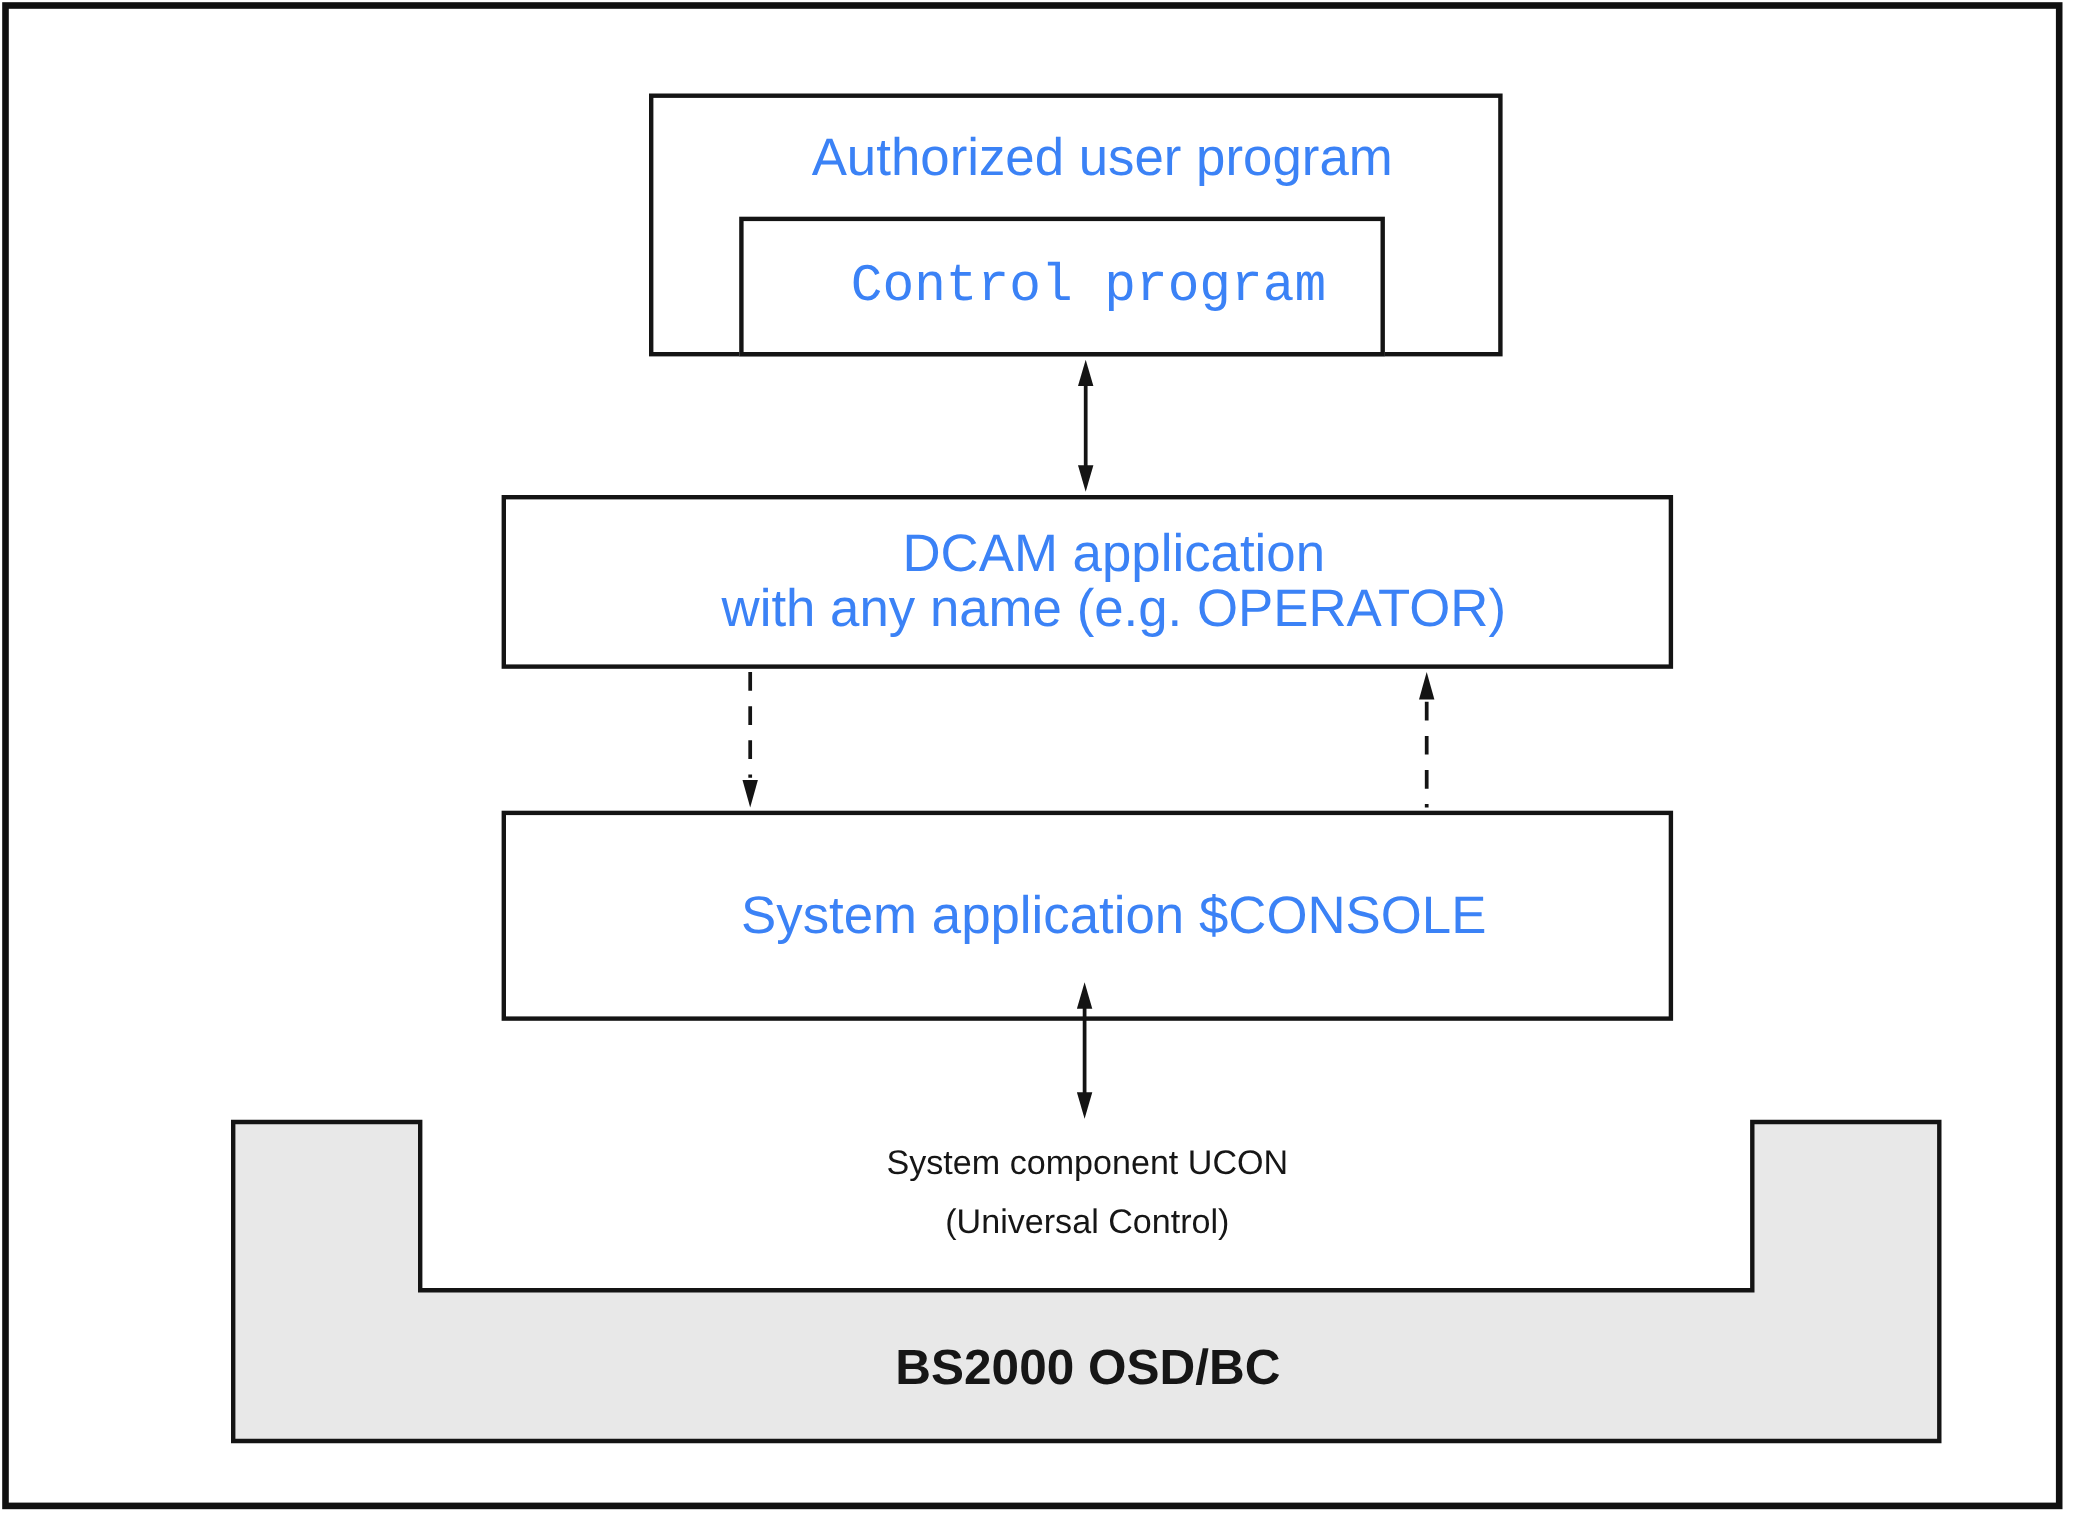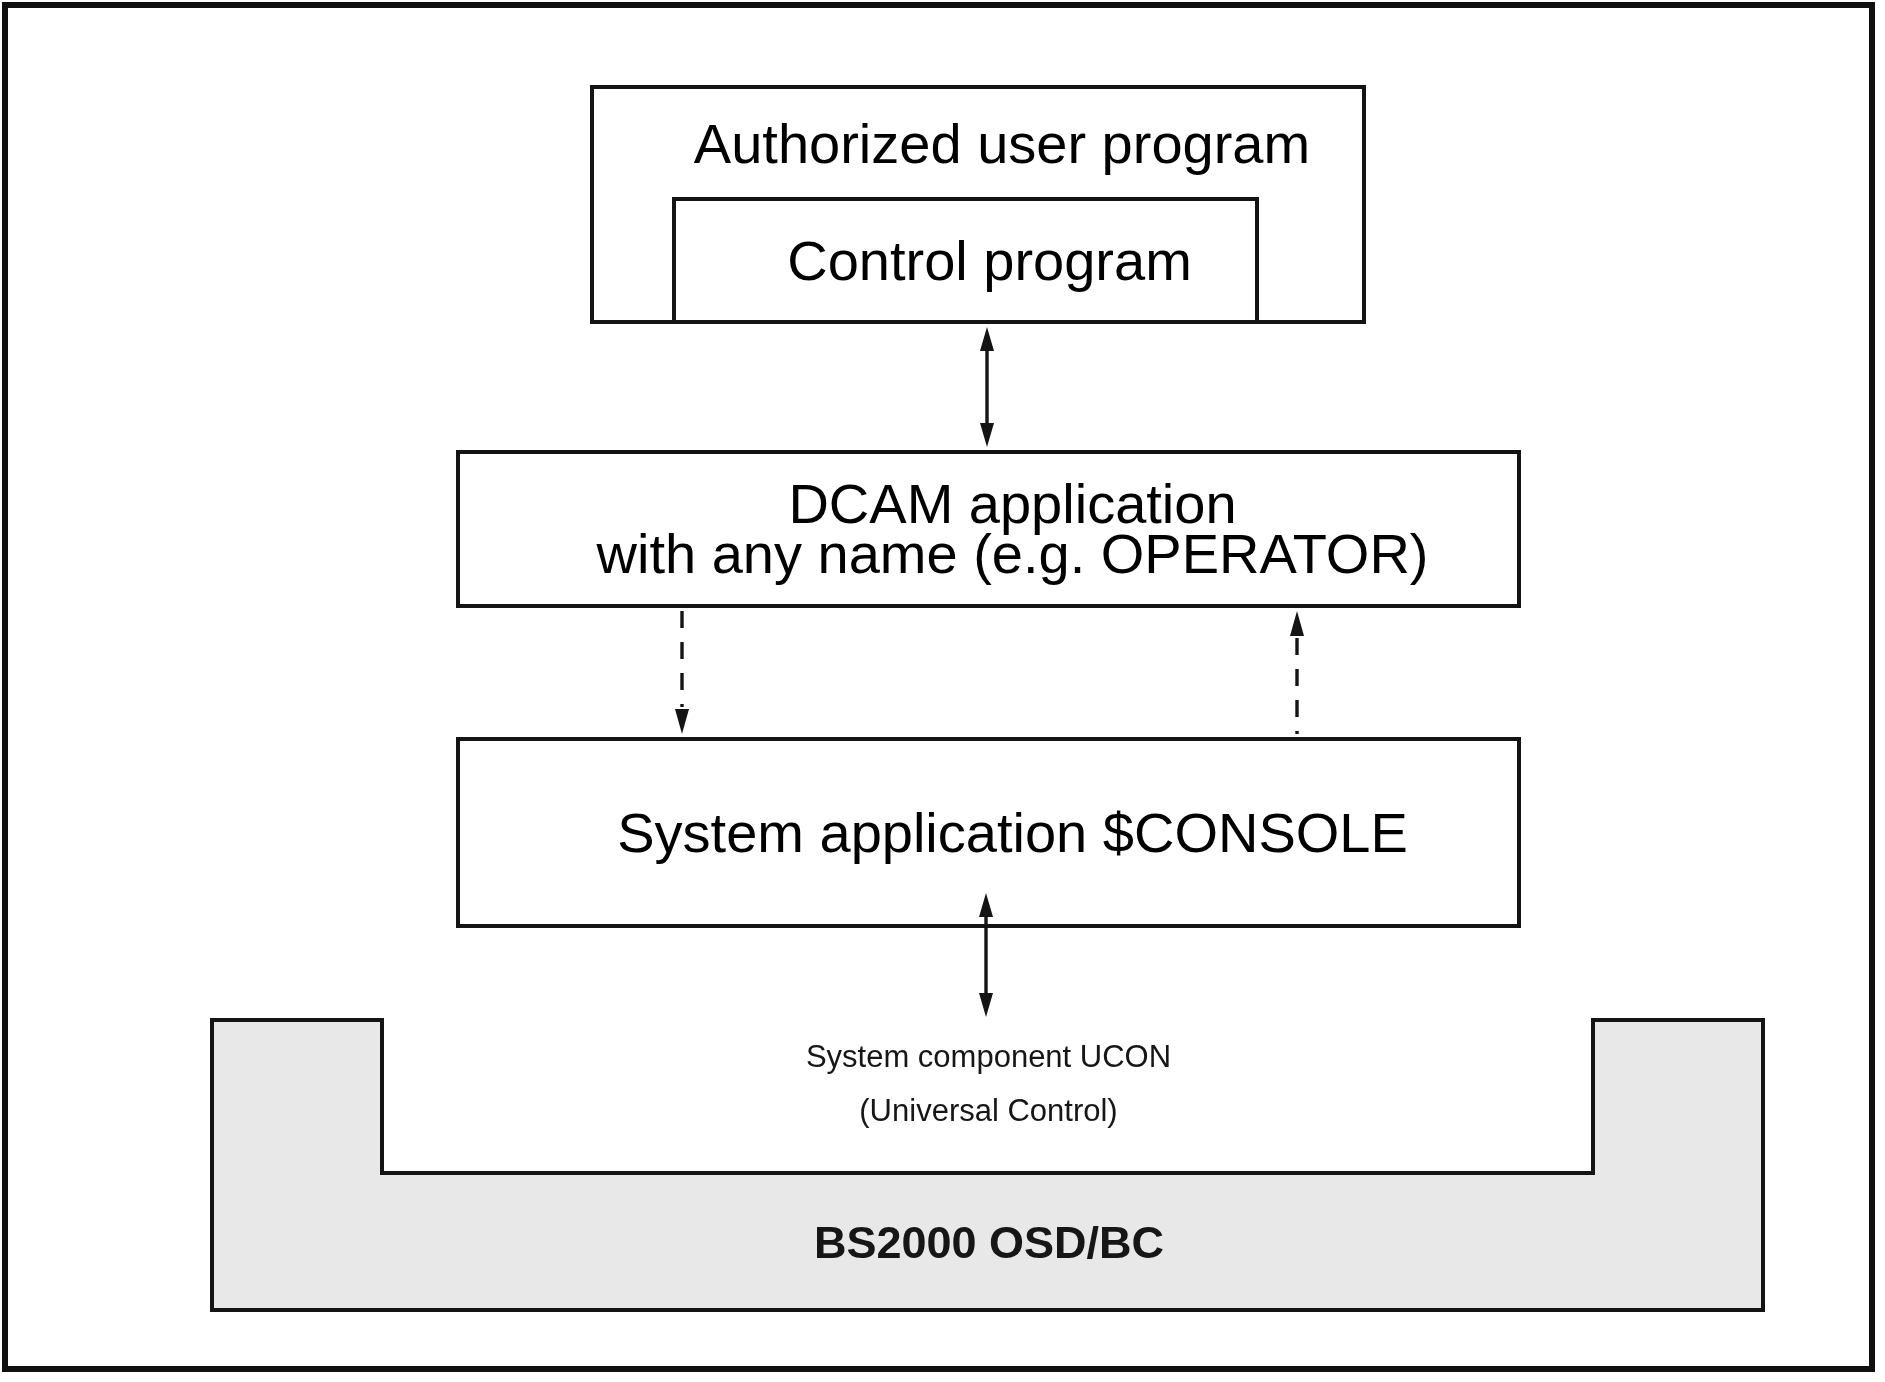--- a/index.html
+++ b/index.html
@@ -23,28 +23,28 @@
     border: 6px solid #101010;
     box-sizing: border-box;
   }
   .box {
     position: absolute;
     border: 4px solid #141414;
     box-sizing: border-box;
     background: #ffffff;
   }
   .box-authorized { left: 590px; top: 85px;  width: 776px; height: 239px; }
-  .box-control    { left: 672px; top: 197px; width: 587px; height: 127px; }
+  .box-control    { left: 672px; top: 197px; width: 587px; height: 127px; font-family: Liberation Mono, monospace; }
   .box-dcam       { left: 456px; top: 450px; width: 1065px; height: 158px; }
   .box-console    { left: 456px; top: 737px; width: 1065px; height: 191px; }
 
   .label {
-    font-size: 56px;
+    font-size: 48px;
     line-height: 50px;
-    color: #000000;
+    color: #3b82f6;
     text-align: center;
     white-space: nowrap;
     margin-left: 48px;
   }
   .box-authorized .label {
     padding-top: 30px;
   }
   .center-flex {
     display: flex;
     flex-direction: column;

